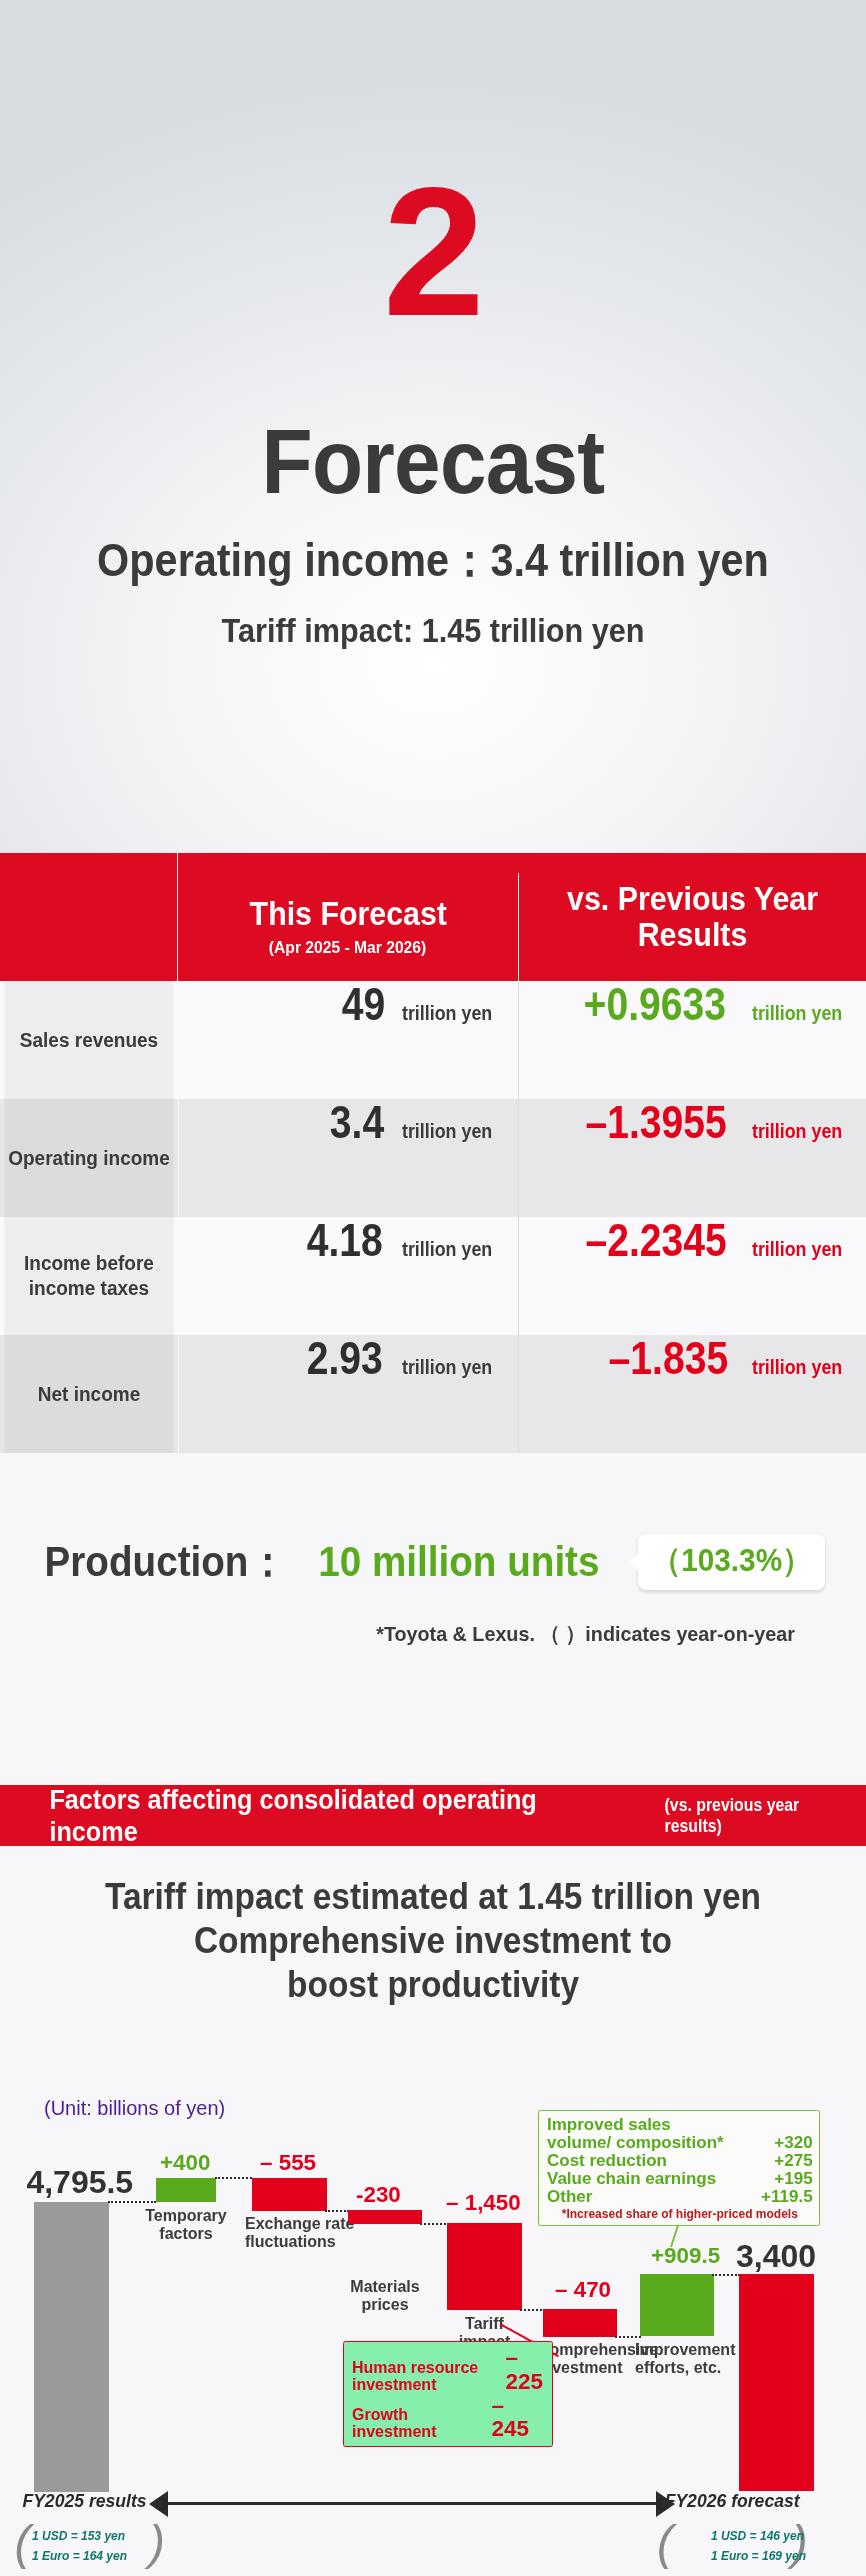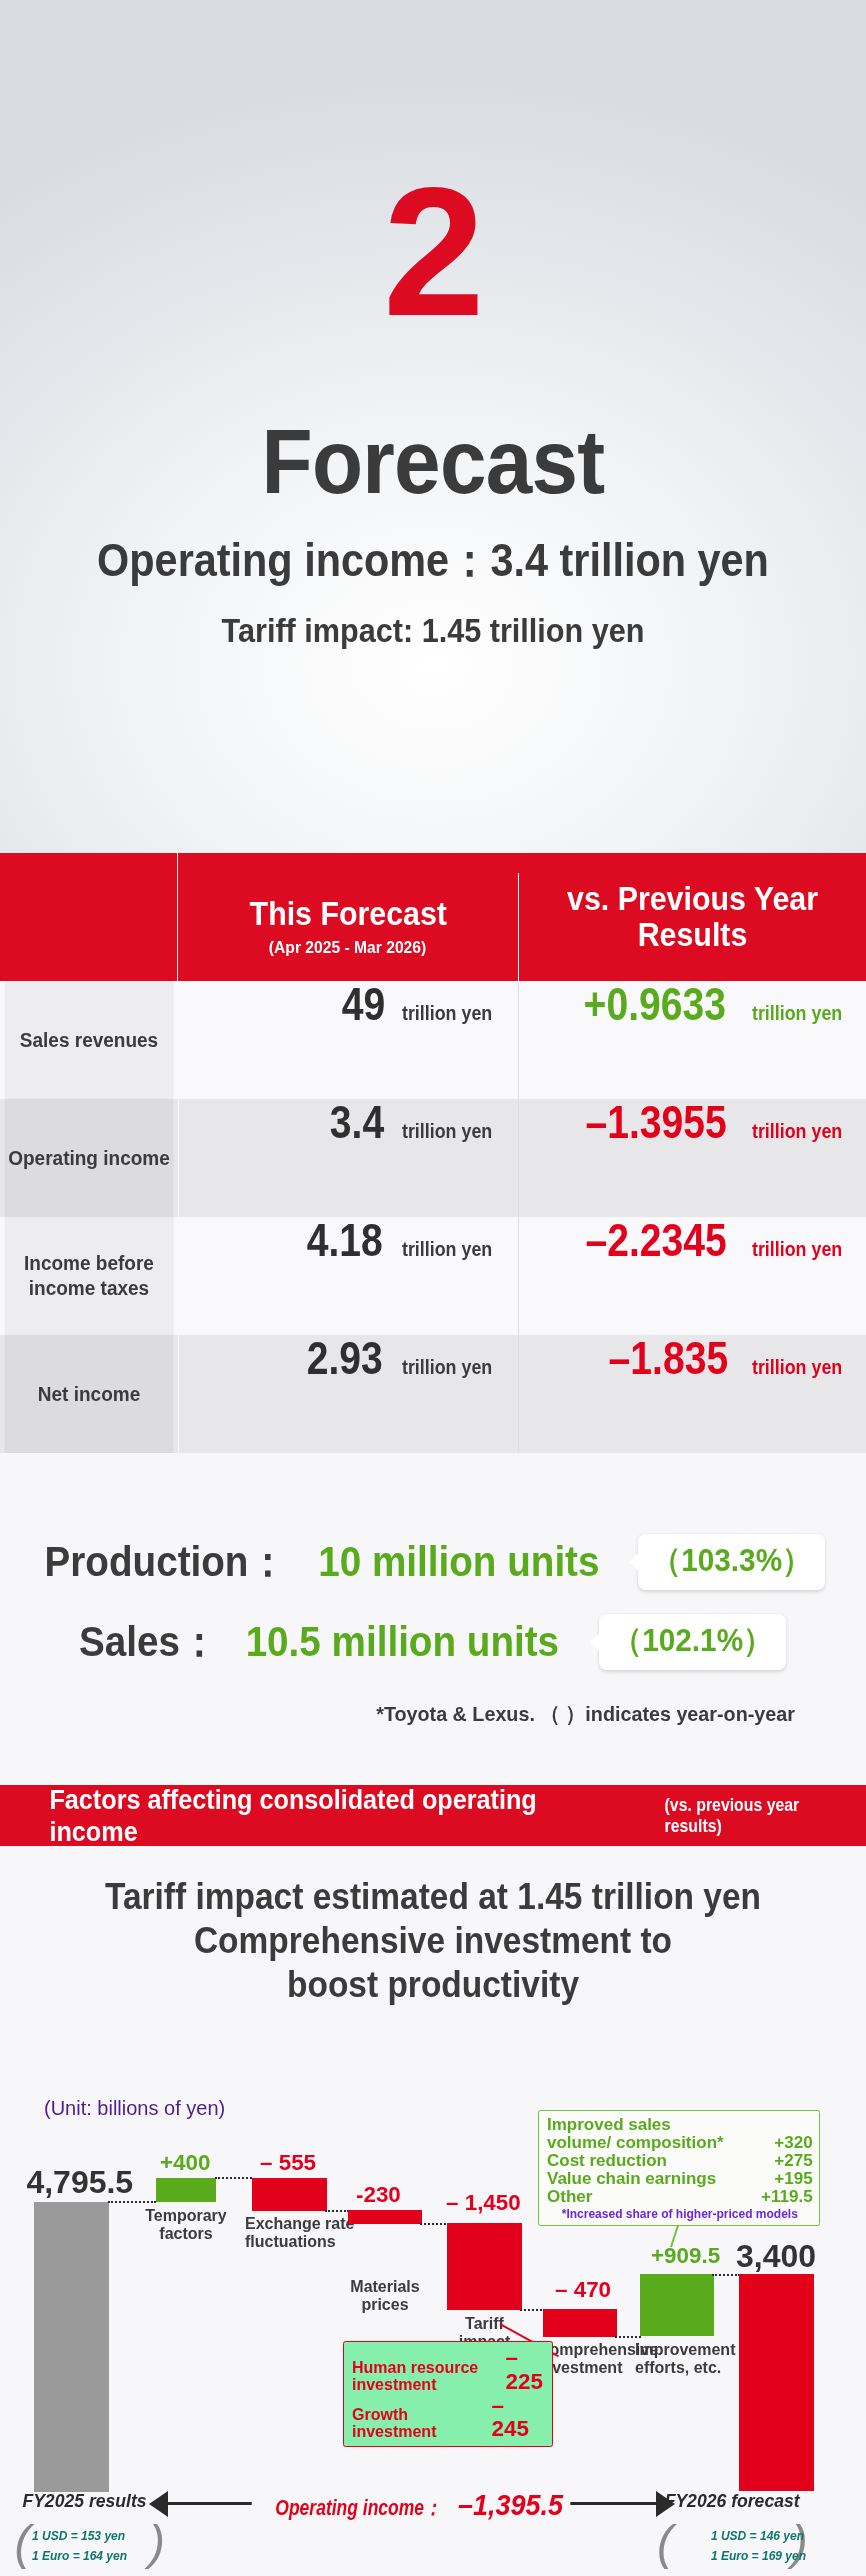--- a/index.html
+++ b/index.html
@@ -117,21 +117,21 @@
   .clabel{ position:absolute; font-size:16px; font-weight:bold; line-height:1.12;
            text-align:center; color:#3b3b3b; white-space:nowrap; }
 
   .legend-green{
     position:absolute; left:538px; top:2110px; width:282px;
     border:1.6px solid #7cbf3f; background:#fbfcfa; border-radius:2.4px; padding:4.8px 6.4px 4px 8px;
   }
   .lg-row{ display:flex; justify-content:space-between; align-items:flex-end;
            color:#5aaa1e; font-size:17px; font-weight:bold; line-height:1.06; }
   .lg-name{ max-width:191px; }
-  .lg-foot{ color:#6d28d9; font-size:12px; font-weight:bold; text-align:center; margin-top:0.8px; }
+  .lg-foot{ color:#b91c1c; font-size:12px; font-weight:bold; text-align:center; margin-top:0.8px; }
 
   .callout-red{
     position:absolute; left:343px; top:2341px; width:210px;
     border:1.6px solid #e3001b; background:#86efac; border-radius:2.4px; padding:4px 6.4px 4.8px 8px;
   }
   .cr-row{ display:flex; justify-content:space-between; align-items:flex-end;
            color:#e3001b; font-size:16px; font-weight:bold; line-height:1.06; }
   .cr-val{ font-size:22.4px; font-weight:bold; }
   .leader{ position:absolute; height:1.6px; background:#e3001b; transform-origin:left center; }
   .leader-g{ position:absolute; width:1.6px; background:#7cbf3f; }
@@ -222,25 +222,20 @@
     </div>
   </div>
 </div>
 
 <div class="prod-wrap">
   <div class="prod-line">
     <span class="prod-label">Production：</span>
     <span class="prod-value">10 million units</span>
     <span class="bubble">（103.3%）</span>
   </div>
-  <div class="prod-line">
-    <span class="prod-label">Sales：</span>
-    <span class="prod-value">10.5 million units</span>
-    <span class="bubble">（102.1%）</span>
-  </div>
   <div class="prod-note">*Toyota &amp; Lexus. （ ）indicates year-on-year</div>
 </div>
 
 <div class="banner">
   <span class="banner-main">Factors affecting consolidated operating income</span>
   <span class="banner-sub">(vs. previous year results)</span>
 </div>
 
 <div class="headline">
   <div>Tariff impact estimated at 1.45 trillion yen</div>
@@ -322,23 +317,20 @@
     <span class="cr-val">– 245</span>
   </div>
 </div>
 
 <div class="footer">
   <div class="fy-left">FY2025 results</div>
   <div class="fy-right">FY2026 forecast</div>
   <div class="axis-line"></div>
   <div class="arrow-l"></div>
   <div class="arrow-r"></div>
-  <div class="axis-mid">
-    <span><span>Operating income：</span><b>–1,395.5</b></span>
-  </div>
   <div class="paren" style="left:14.4px; top:35px;">(</div>
   <div class="paren" style="left:149px; top:35px;">)</div>
   <div class="rates l">
     <div>1 USD = 153 yen</div>
     <div>1 Euro = 164 yen</div>
   </div>
   <div class="paren" style="right:149px; top:35px;">(</div>
   <div class="paren" style="right:14.4px; top:35px;">)</div>
   <div class="rates r">
     <div>1 USD = 146 yen</div>

